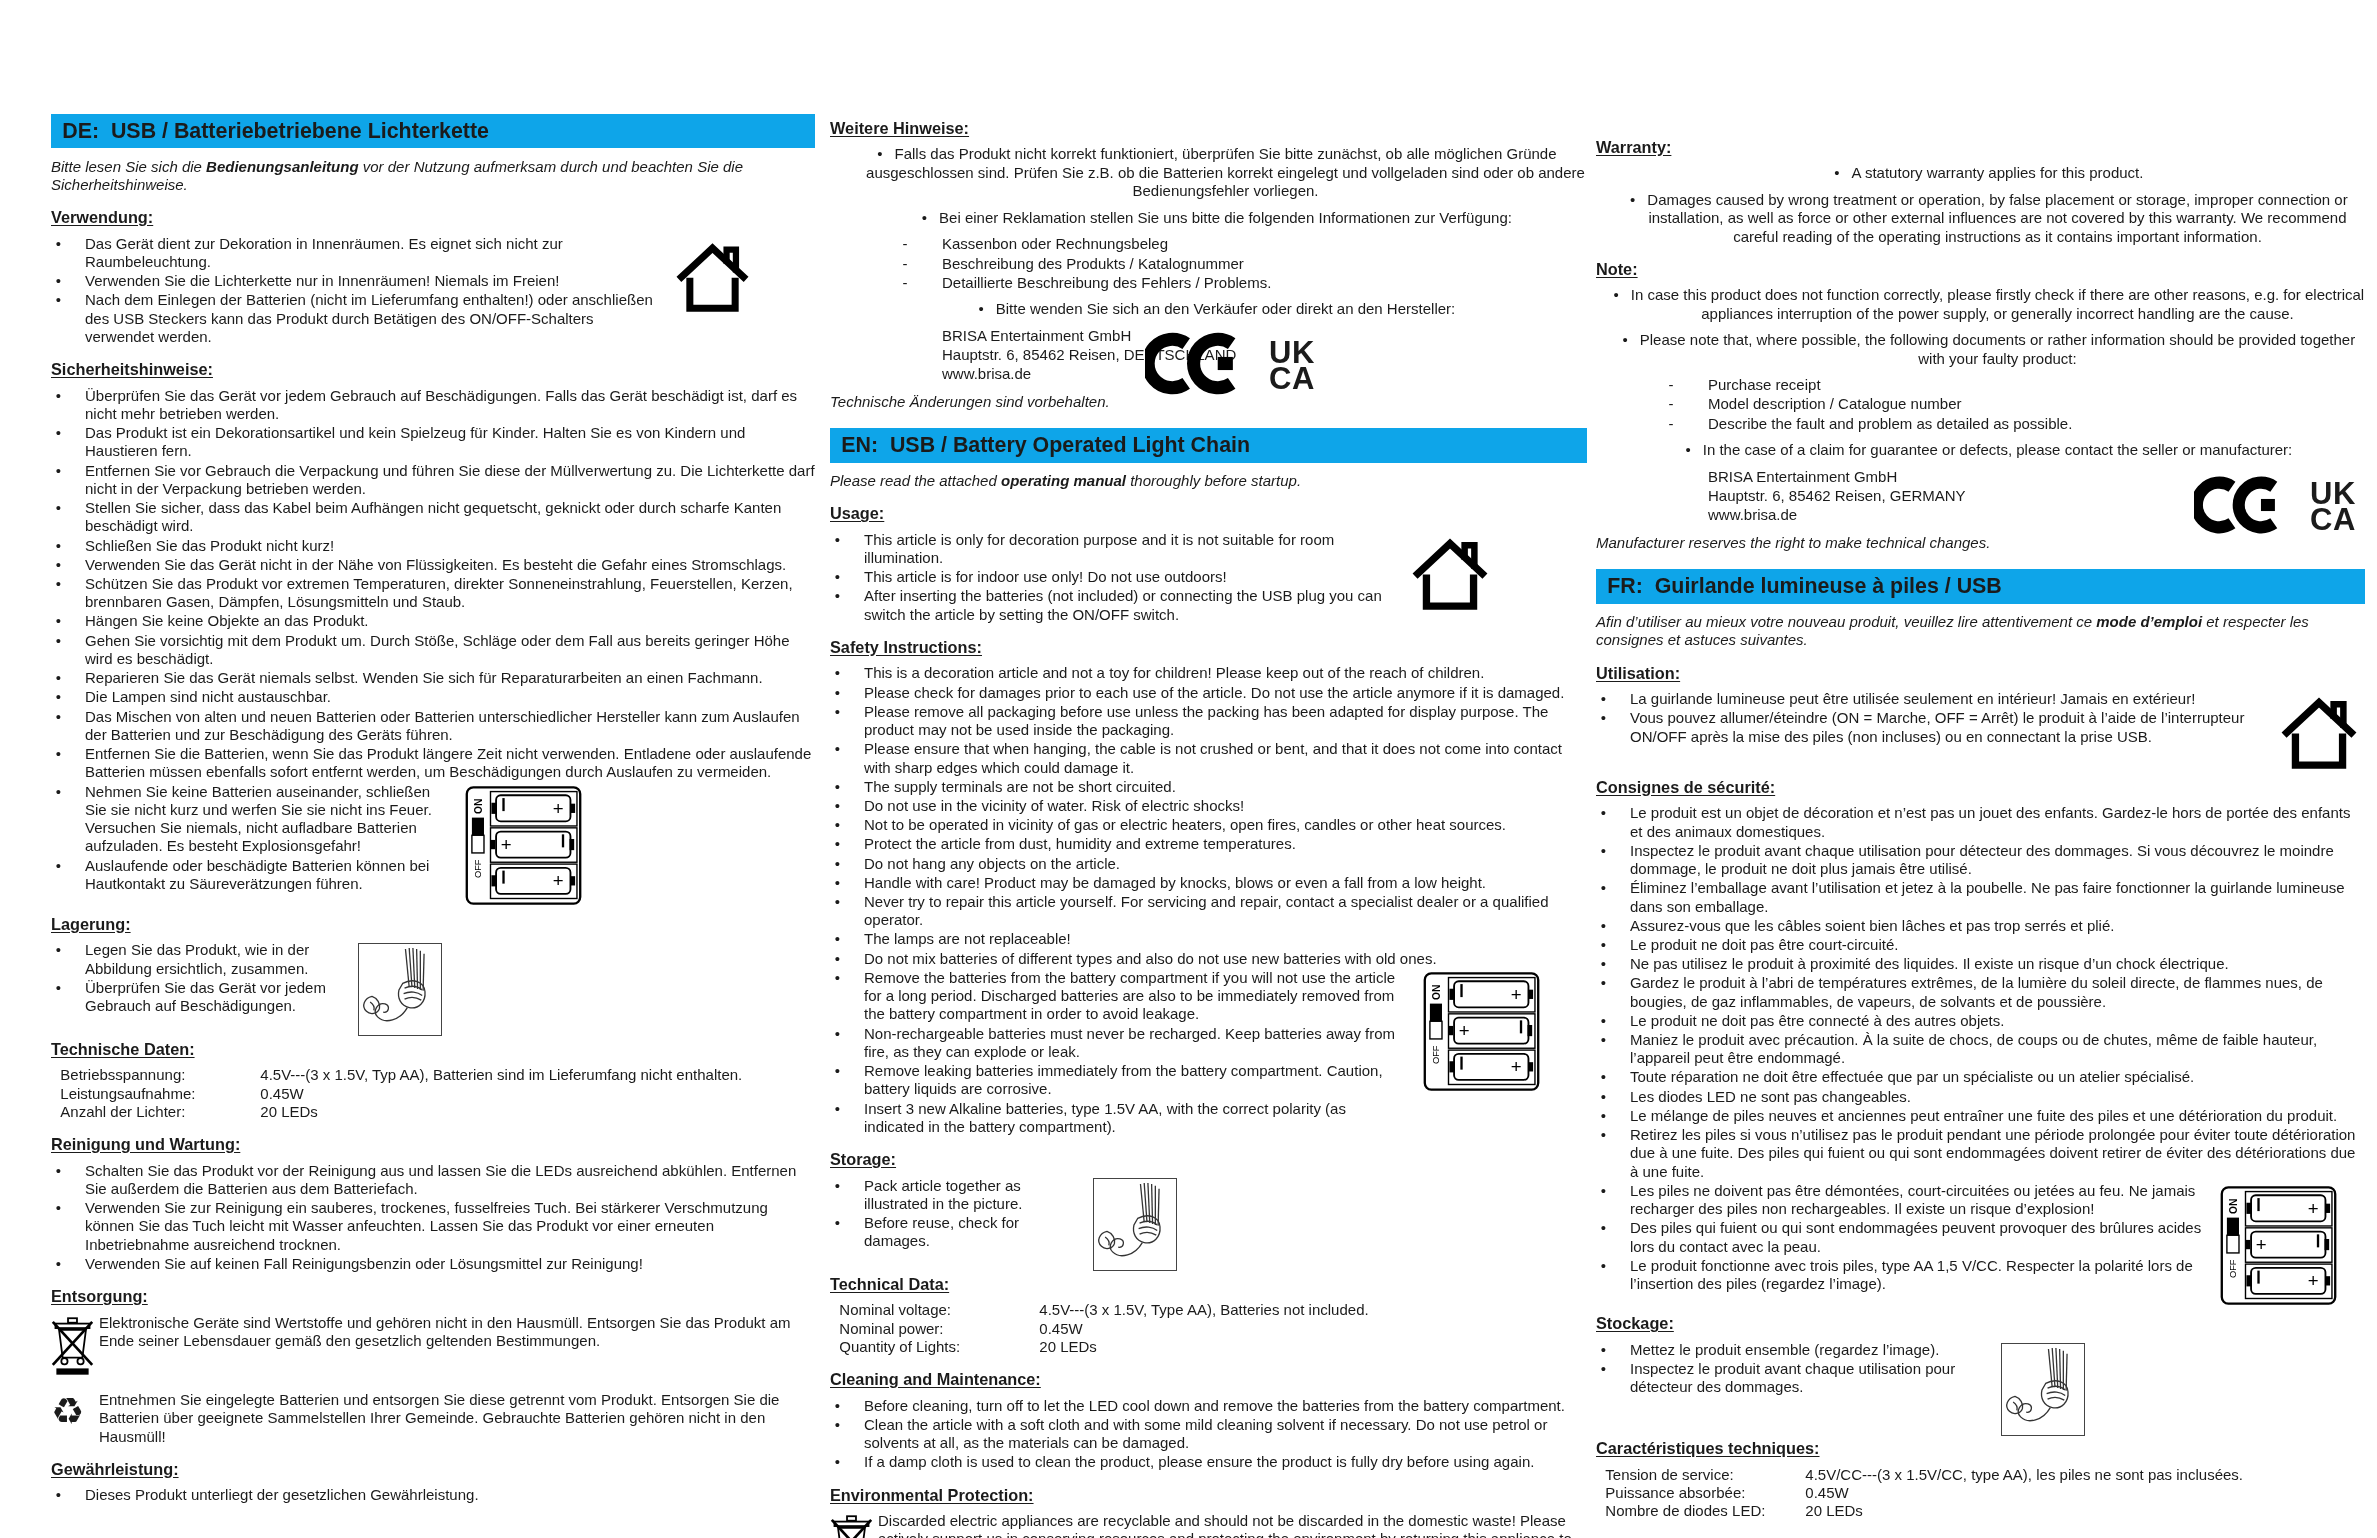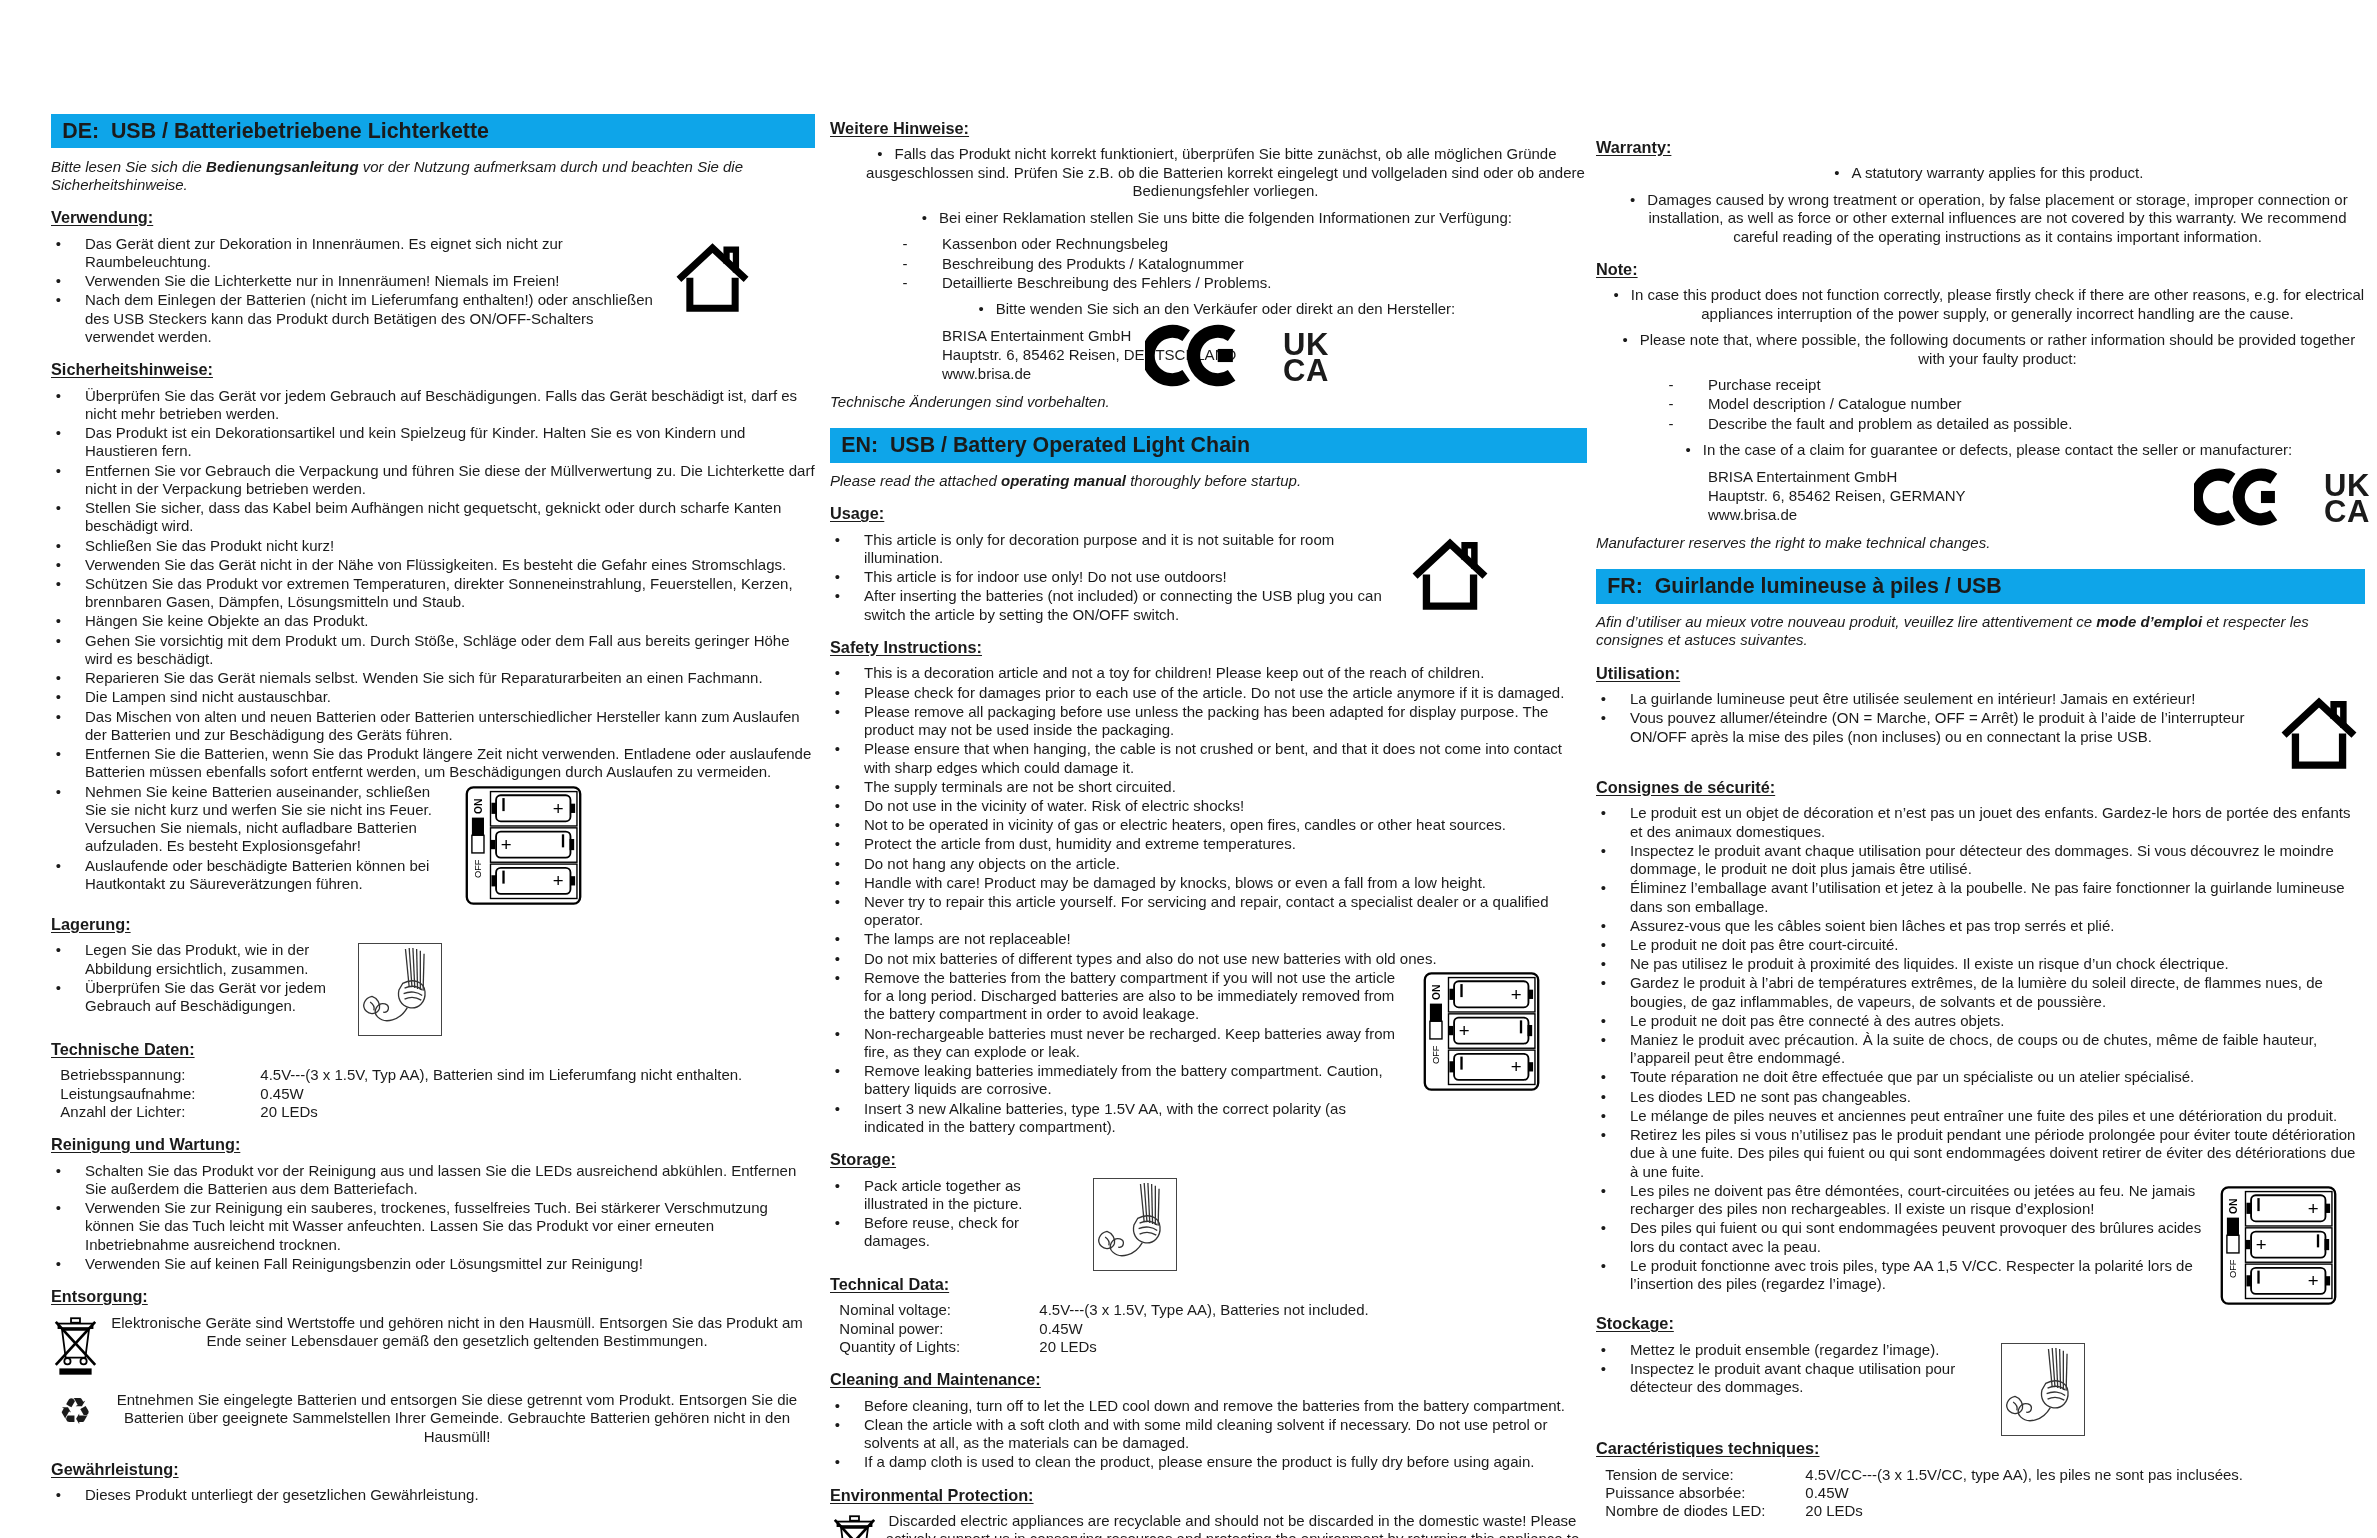--- a/index.html
+++ b/index.html
@@ -21,36 +21,36 @@
   .d{padding-left:112px;}
   .d::before{content:"-";display:inline-block;width:47px;margin-left:-47px;padding-left:7.5px;box-sizing:border-box;}
   ul.gap li{margin-bottom:8.4px;text-align:center;}
   ul.addr{margin-left:112px;}
   .foot{margin-top:9.3px;}
   .tech{margin-top:1.9px;}
   .tech .trow{display:flex;}
   .tech .lbl{width:200px;flex:none;padding-left:9.3px;}
   .tech .val{flex:1;}
   .mfg{position:relative;}
-  .certs{position:absolute;display:flex;gap:37px;align-items:center;}
+  .certs{position:absolute;display:flex;gap:23px;align-items:center;margin-top:8px;}
   #col2 .certs{left:315px;top:-3.7px;}
   #col3 .certs{left:598px;top:-1.9px;}
   .ukca{font-weight:bold;font-size:31px;line-height:0.85;letter-spacing:0.5px;}
   .fl{float:right;}
   .house-de{margin:3.7px 65px 3.7px 13px;}
   .house-en{margin:1.9px 98px 3.7px 13px;}
   .house-fr{margin:1.9px 7.5px 3.7px 13px;}
   .batt-de{margin:3.7px 233px 5.6px 15px;}
   .batt-en{margin:3.7px 47px 5.6px 15px;}
   .batt-fr{margin:3.7px 28px 5.6px 15px;}
   .hand-de{margin:1.9px 373px 3.7px 13px;}
   .hand-en{margin:1.9px 410px 3.7px 13px;}
   .hand-fr{margin:1.9px 280px 3.7px 13px;}
   .illus{border:1.4px solid #444;background:#fff;width:82px;height:91px;}
-  .disposal{display:flex;margin:3.7px 0 11.2px;text-align:center;}
+  .disposal{display:flex;margin:3.7px 0 11.2px;}
   .disposal .ic{width:48px;flex:none;padding-top:1.9px;}
   .disposal .txt{flex:1;}
   .recycle{font-family:"DejaVu Sans",sans-serif;font-size:37px;line-height:1;display:inline-block;}
   svg text{font-family:"Liberation Sans",sans-serif;}
   .clear{clear:both;}
 </style>
 </head>
 <body>
 
 <div class="page">

